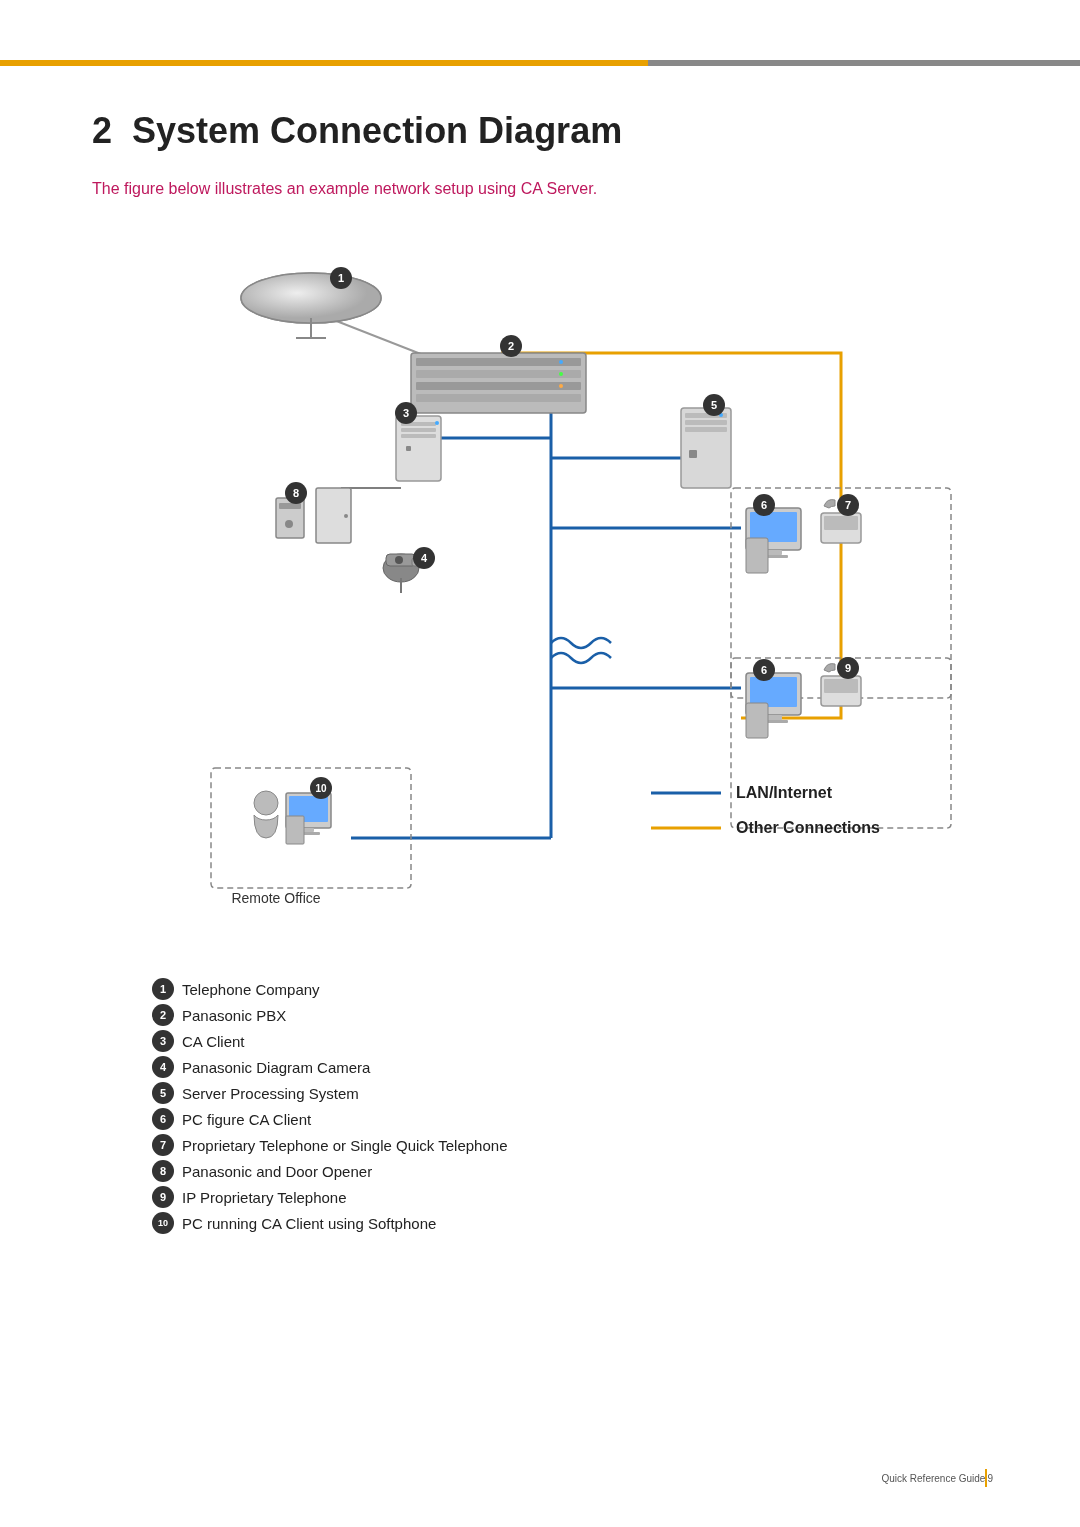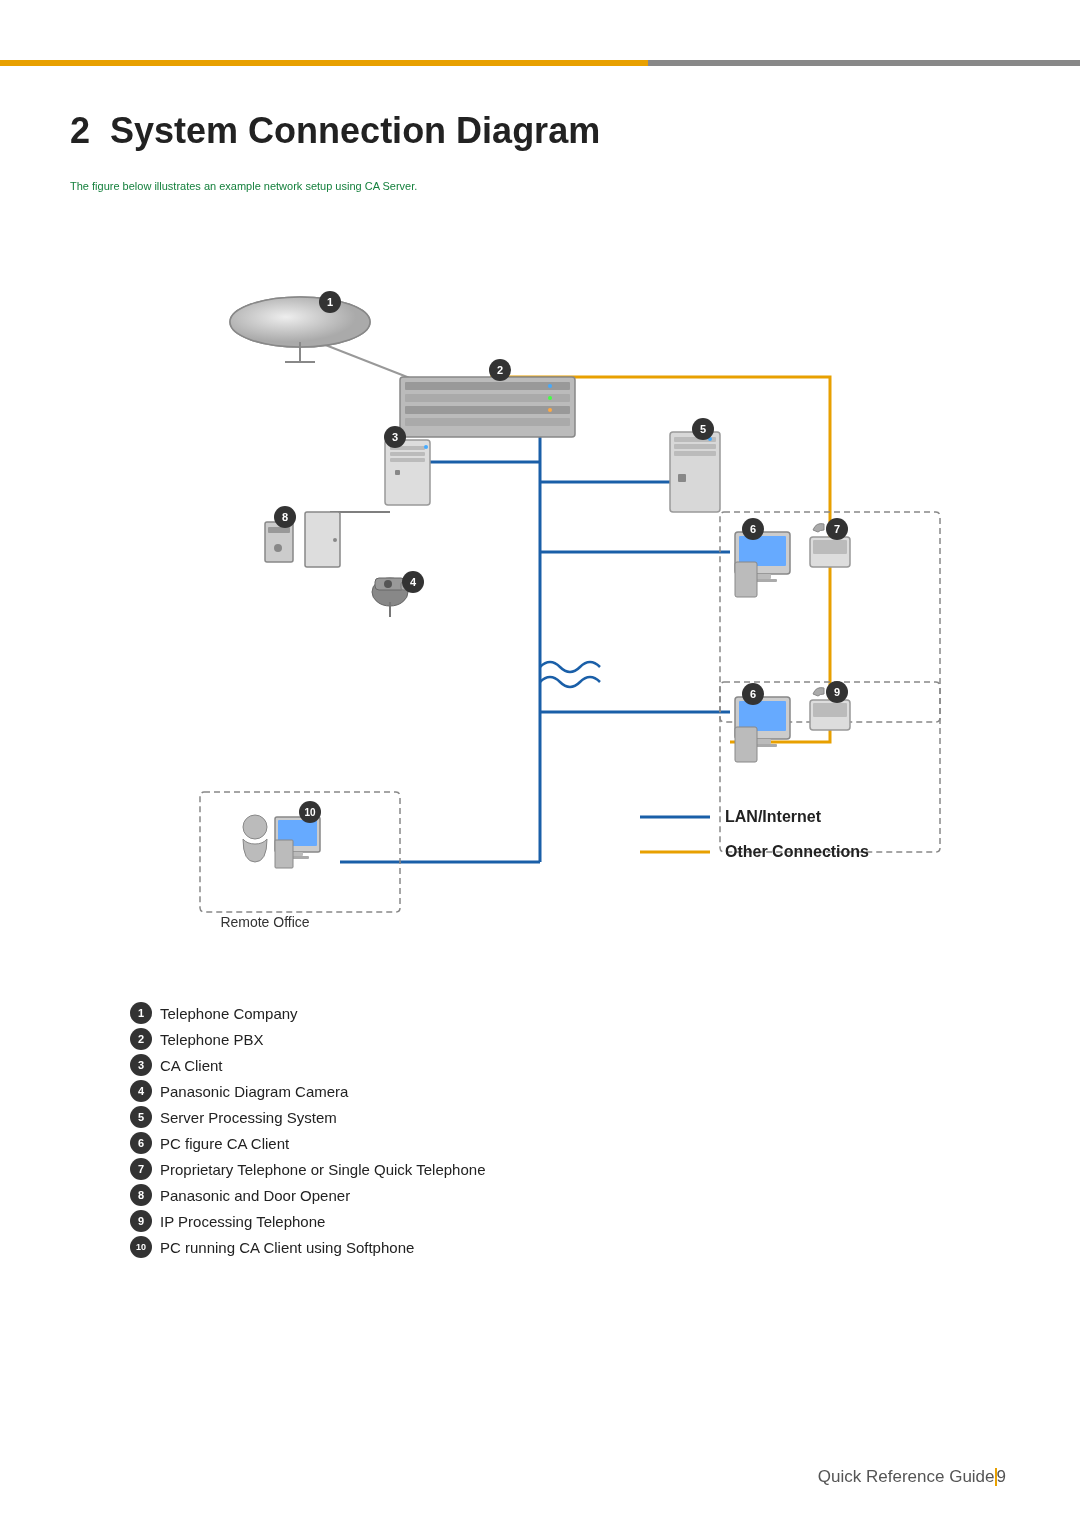--- a/index.html
+++ b/index.html
@@ -17,35 +17,34 @@
     .top-bar {
       width: 100%;
       height: 6px;
       background: linear-gradient(to right, #e8a000 60%, #888 60%);
       position: absolute;
       top: 60px;
       left: 0;
     }
 
     .page-content {
-      padding: 90px 70px 60px 70px;
+      padding: 90px 70px 60px 92px;
     }
 
     .chapter-title {
       font-size: 36px;
       font-weight: bold;
       color: #222;
       margin-bottom: 28px;
       margin-top: 20px;
     }
 
     .intro-text {
-      font-size: 11px;
-      color: #15803d;
-      margin-bottom: 30px;
+      font-size: 16px;
+      color: #be185d;
     }
 
     
     .diagram-container {
       width: 860px;
       height: 760px;
       position: relative;
       margin: 0 auto 20px auto;
     }
 
@@ -82,25 +81,25 @@
       background: #333;
       color: #fff;
       font-size: 11px;
       font-weight: bold;
       flex-shrink: 0;
     }
 
     .footer-area {
       position: absolute;
       bottom: 40px;
-      right: 74px;
+      right: 87px;
       display: flex;
       align-items: center;
       gap: 0;
-      font-size: 17px;
+      font-size: 10px;
       color: #555;
     }
 
     .footer-divider {
       width: 2px;
       height: 18px;
       background: #e8a000;
     }
   </style>
 </head>
@@ -271,21 +270,21 @@
     </svg>
   </div>
 
   <div class="legend-area">
     <div class="legend-item">
       <span class="legend-badge">1</span>
       <span>Telephone Company</span>
     </div>
     <div class="legend-item">
       <span class="legend-badge">2</span>
-      <span>Telephone PBX</span>
+      <span>Panasonic PBX</span>
     </div>
     <div class="legend-item">
       <span class="legend-badge">3</span>
       <span>CA Client</span>
     </div>
     <div class="legend-item">
       <span class="legend-badge">4</span>
       <span>Panasonic Diagram Camera</span>
     </div>
     <div class="legend-item">
@@ -299,21 +298,21 @@
     <div class="legend-item">
       <span class="legend-badge">7</span>
       <span>Proprietary Telephone or Single Quick Telephone</span>
     </div>
     <div class="legend-item">
       <span class="legend-badge">8</span>
       <span>Panasonic and Door Opener</span>
     </div>
     <div class="legend-item">
       <span class="legend-badge">9</span>
-      <span>IP Processing Telephone</span>
+      <span>IP Proprietary Telephone</span>
     </div>
     <div class="legend-item">
       <span class="legend-badge" style="font-size:9px;">10</span>
       <span>PC running CA Client using Softphone</span>
     </div>
   </div>
 
 </div>
 
 <div class="footer-area">

